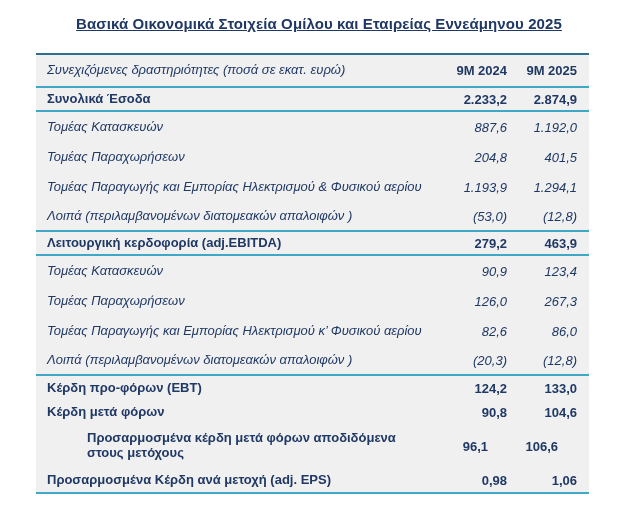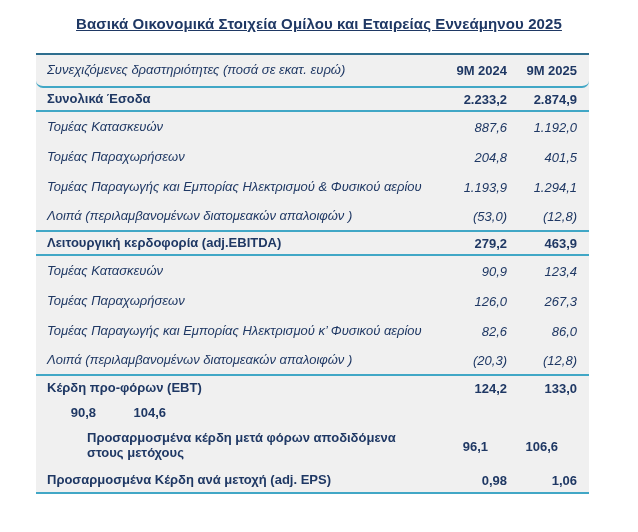--- a/index.html
+++ b/index.html
@@ -22,21 +22,21 @@
   }
   .row{
     display:flex;align-items:center;
     font-size:13px;
   }
   .row .label{
     flex:1;padding-left:11px;padding-right:8px;line-height:1.15;
   }
   .row .val{width:60px;text-align:right;white-space:nowrap;}
   .row .val2{width:70px;text-align:right;white-space:nowrap;margin-right:12px;}
-  .row.header{height:33px;border-radius:7px;}
+  .row.header{height:33px;}
   .row.header .label{font-style:italic;font-weight:normal;}
   .row.header .val,.row.header .val2{font-weight:bold;}
   .row.total{height:24px;font-weight:bold;}
   .row.detail{height:30px;font-style:italic;}
   .row.tall{height:44px;padding-left:40px;}
   .row.tall .label{max-width:352px;}
   .row.divider{border-bottom:2px solid #41A7C6;}
 </style>
 </head>
 <body style="background: rgb(255, 255, 255);">
@@ -99,20 +99,21 @@
         <div class="label">Λοιπά (περιλαμβανομένων διατομεακών απαλοιφών )</div>
         <div class="val">(20,3)</div>
         <div class="val2">(12,8)</div>
       </div>
       <div class="row total">
         <div class="label">Κέρδη προ-φόρων (EBT)</div>
         <div class="val">124,2</div>
         <div class="val2">133,0</div>
       </div>
       <div class="row total">
+        <div class="label">Κέρδη μετά φόρων</div>
         <div class="val">90,8</div>
         <div class="val2">104,6</div>
       </div>
       <div class="row total tall">
         <div class="label">Προσαρμοσμένα κέρδη μετά φόρων αποδιδόμενα στους μετόχους</div>
         <div class="val">96,1</div>
         <div class="val2">106,6</div>
       </div>
       <div class="row total">
         <div class="label">Προσαρμοσμένα Κέρδη ανά μετοχή (adj. EPS)</div>

